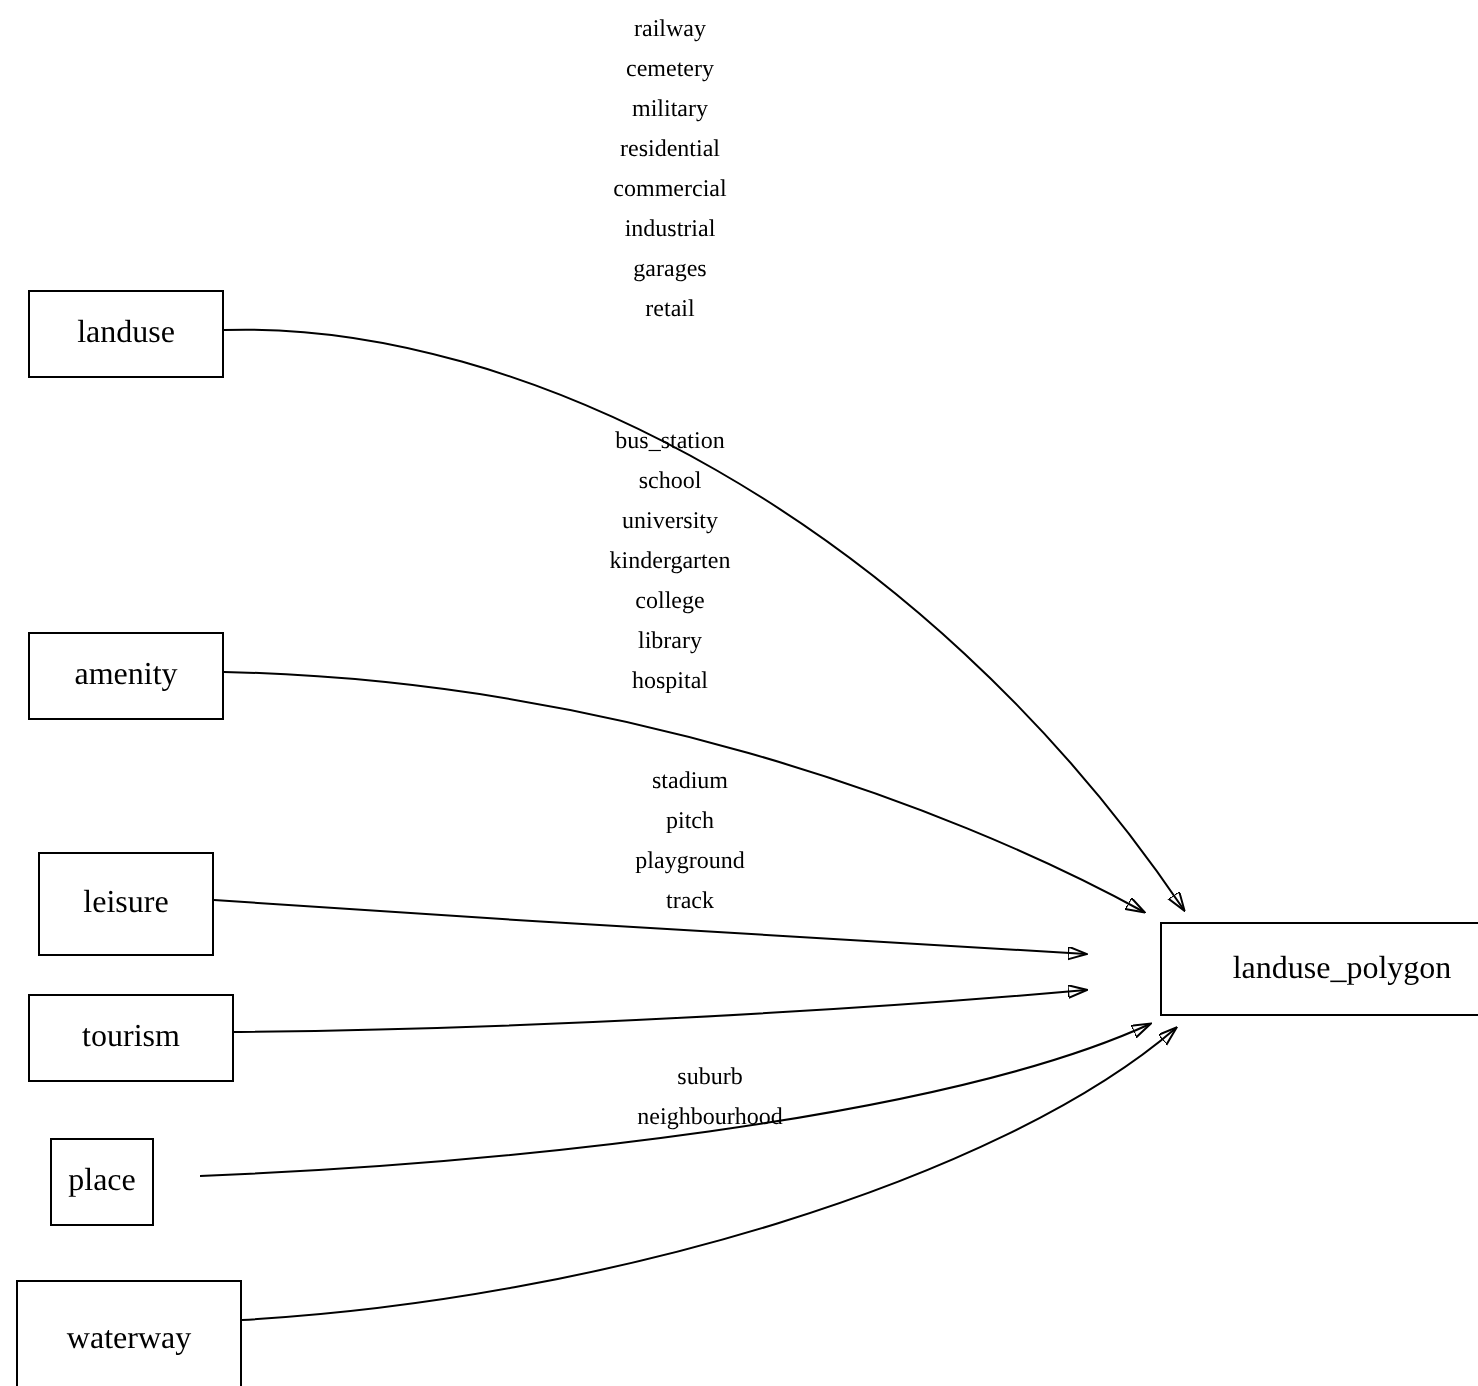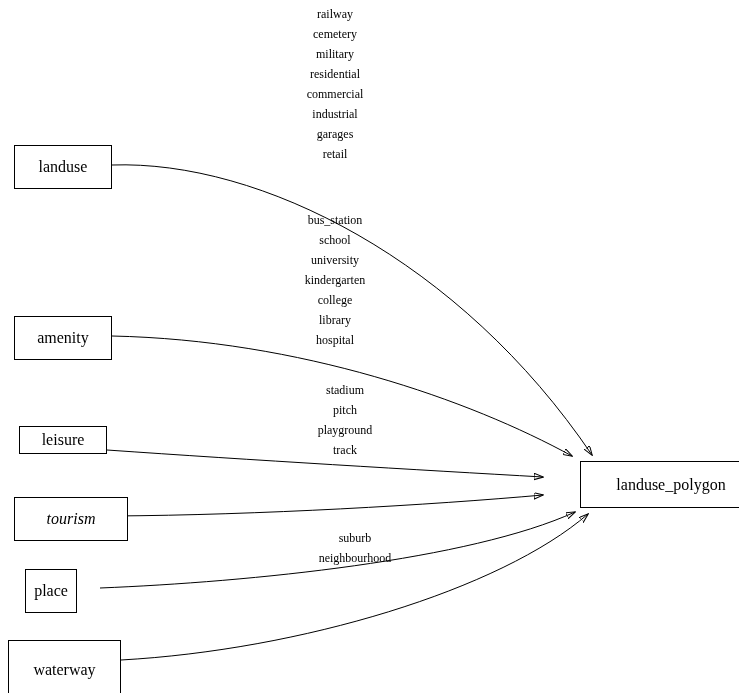--- a/index.html
+++ b/index.html
@@ -77,25 +77,25 @@
   </svg>
 
   <div class="node" style="left:14px; top:145px; width:98px; height:44px;">
     <span>landuse</span>
   </div>
 
   <div class="node" style="left:14px; top:316px; width:98px; height:44px;">
     <span>amenity</span>
   </div>
 
-  <div class="node" style="left:19px; top:426px; width:88px; height:28px;">
+  <div class="node" style="left:19px; top:426px; width:88px; height:52px;">
     <span>leisure</span>
   </div>
 
-  <div class="node" style="left:14px; top:497px; width:114px; height:44px;font-style:italic;">
+  <div class="node" style="left:14px; top:497px; width:103px; height:44px;">
     <span>tourism</span>
   </div>
 
   <div class="node" style="left:25px; top:569px; width:52px; height:44px;">
     <span>place</span>
   </div>
 
   <div class="node" style="left:8px; top:640px; width:113px; height:60px;">
     <span>waterway</span>
   </div>

